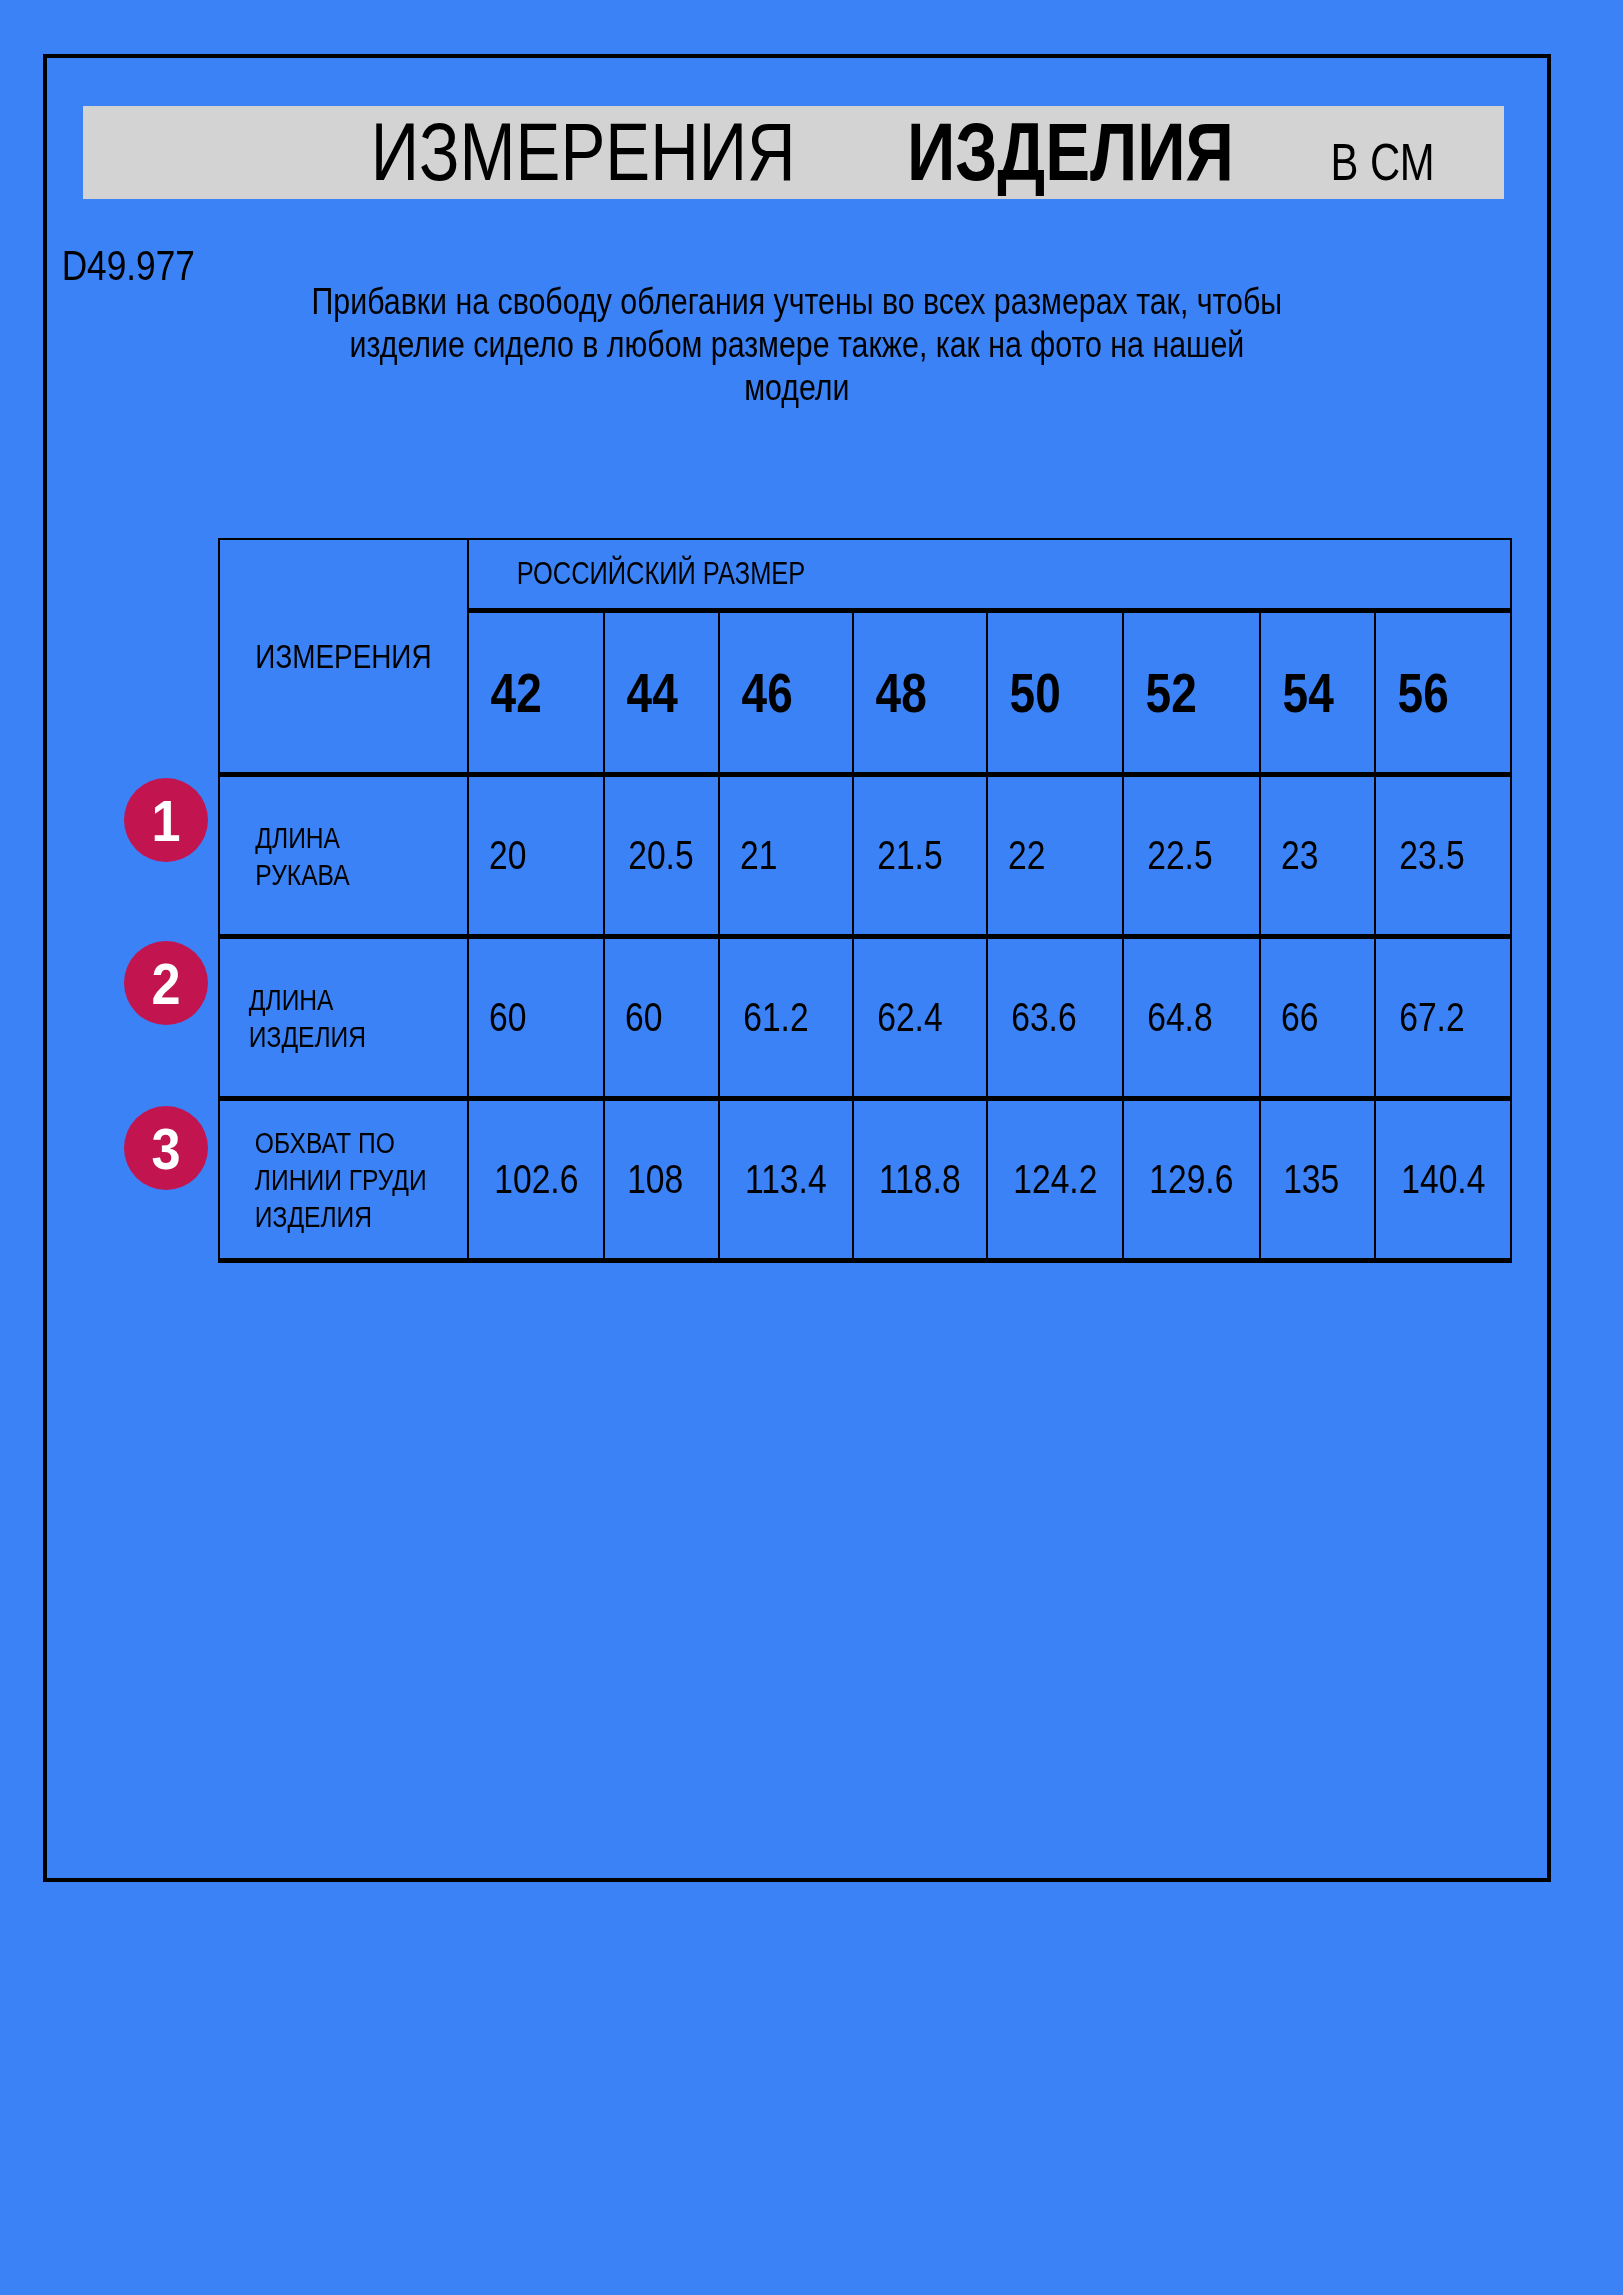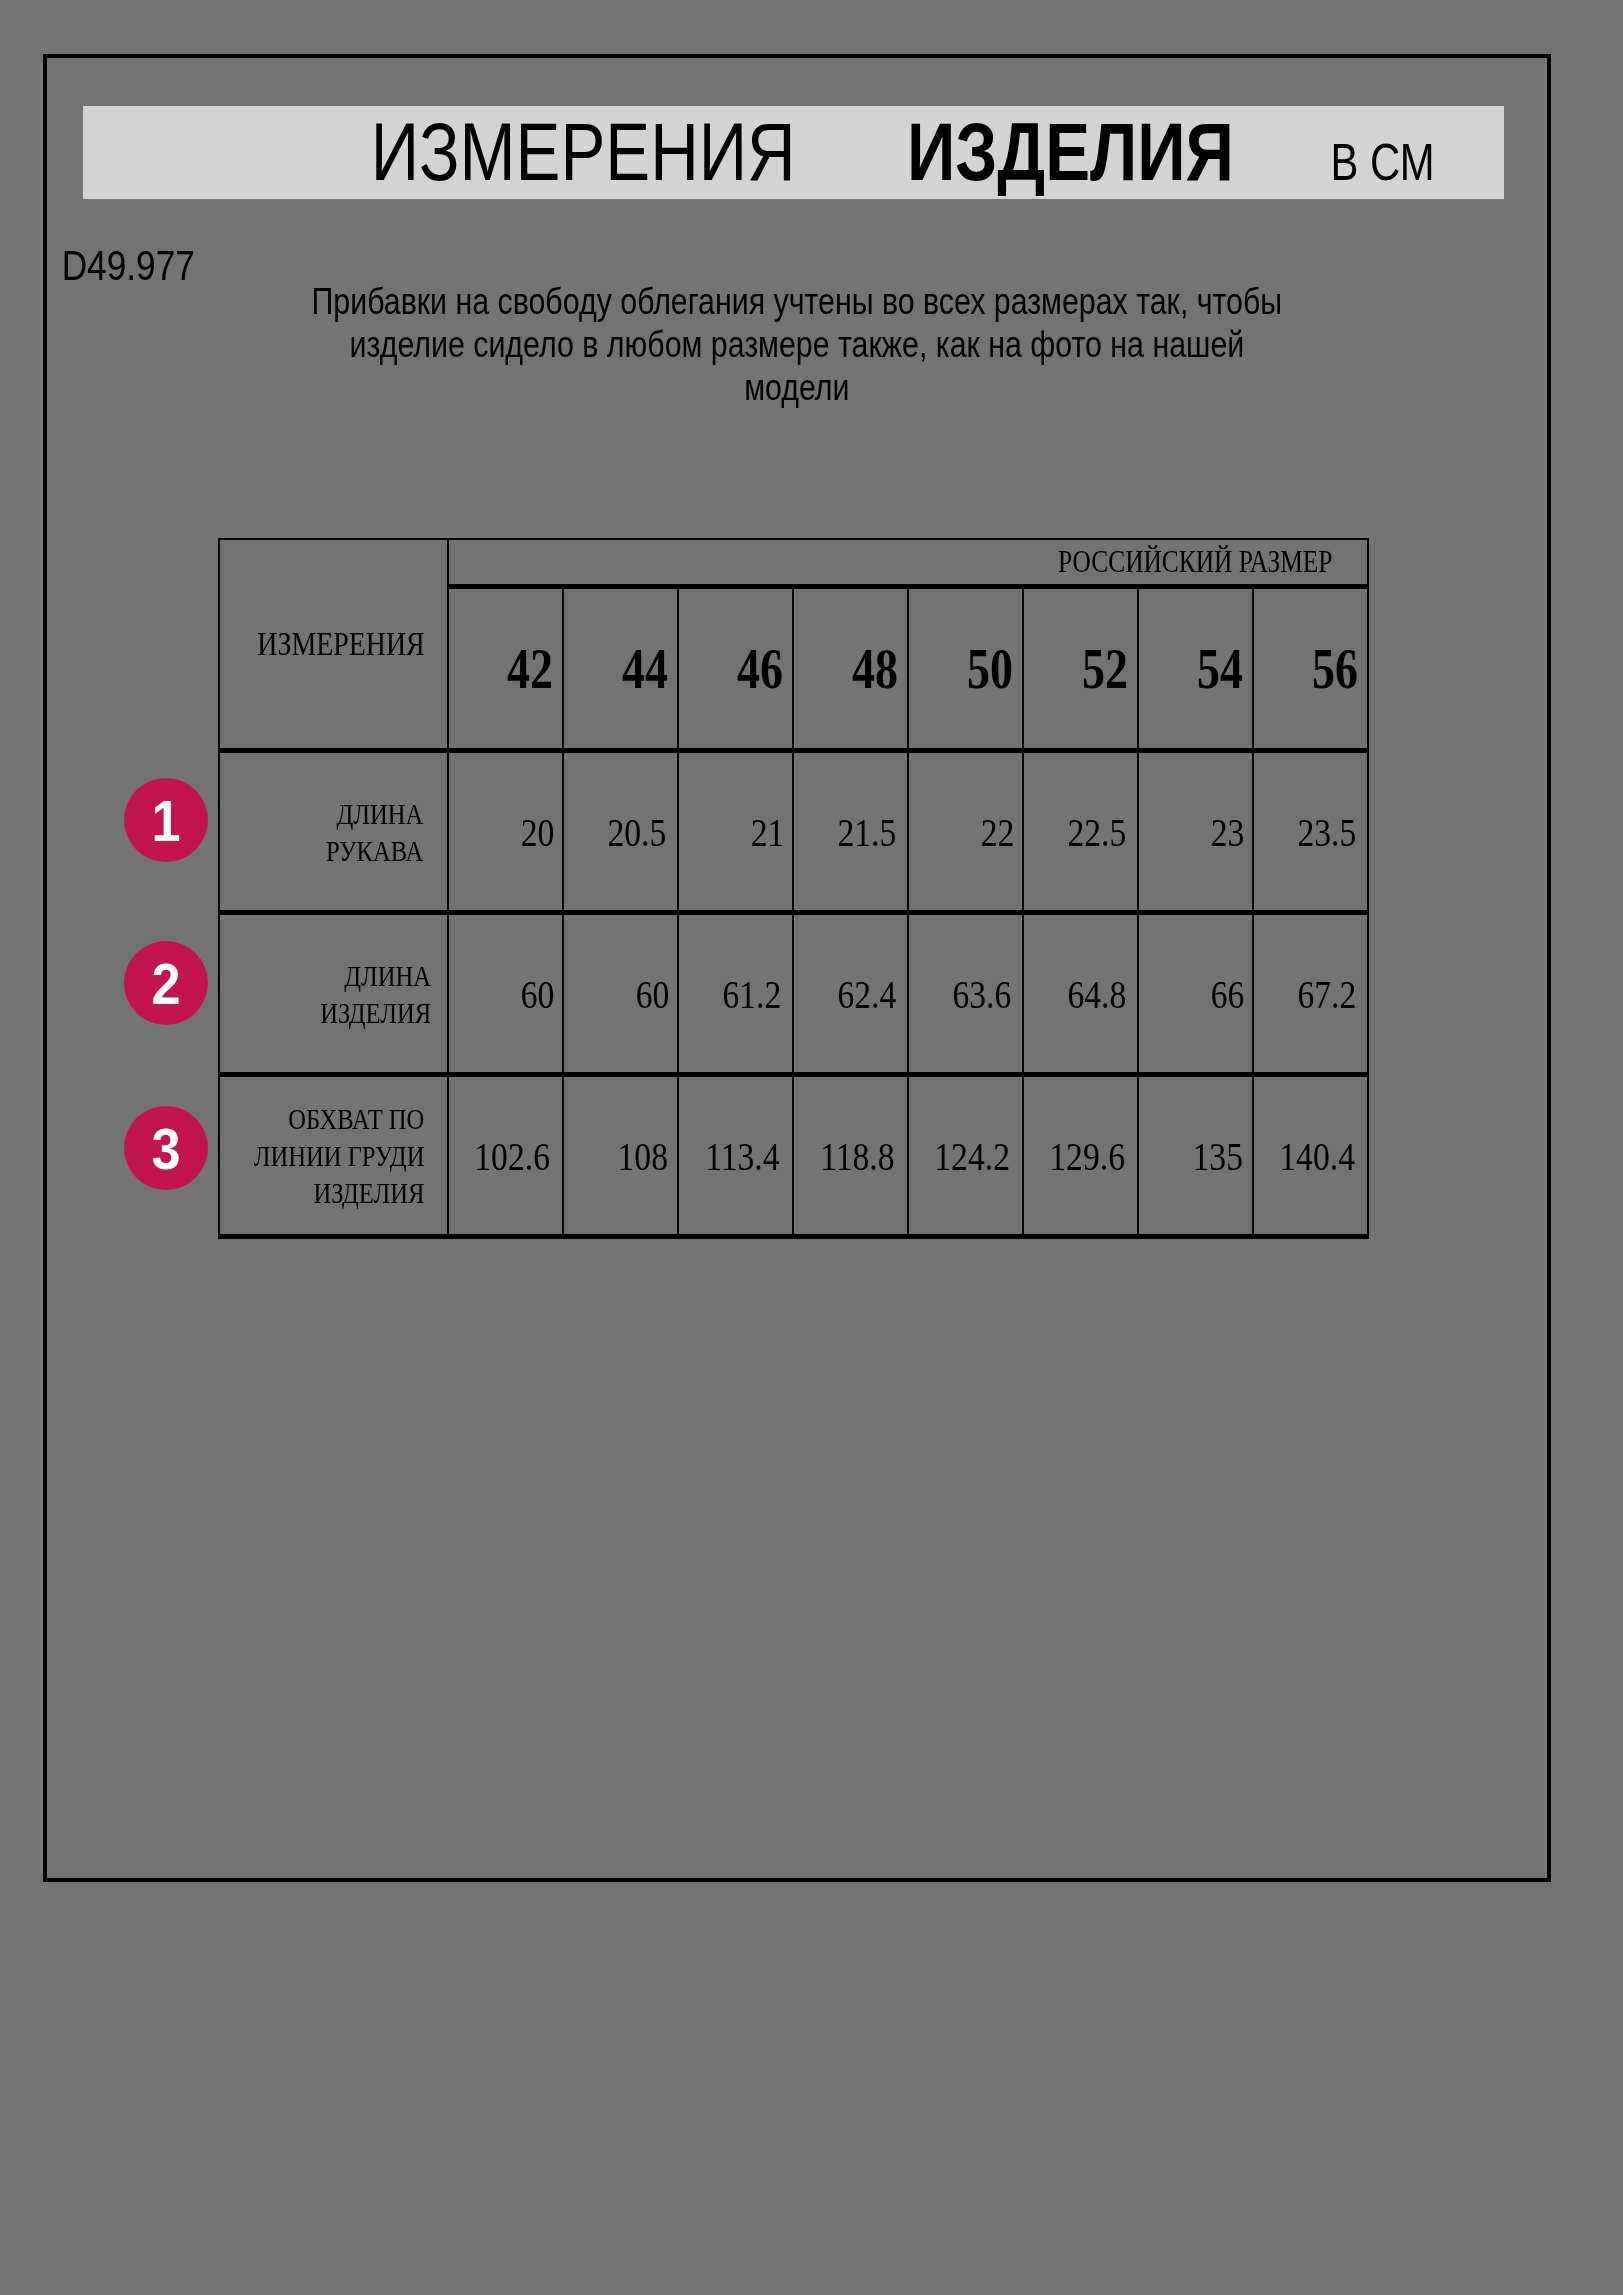--- a/index.html
+++ b/index.html
@@ -1,17 +1,17 @@
 <!DOCTYPE html>
 <html style="font-size:10.5px"><head>
 <meta charset="utf-8">
 <style>
   html,body{margin:0;padding:0;background:#ffffff;}
   .page{
-    position:relative;width:1623px;height:2295px;background:#737373;
+    position:relative;width:1623px;height:2295px;background:#3b82f6;
     font-family:"Liberation Sans","DejaVu Sans",sans-serif;color:#000;
     overflow:hidden;
   }
   .frame{
     position:absolute;left:43px;top:54px;width:1508px;height:1828px;
     border:4.6px solid #000;box-sizing:border-box;
   }
   
   .band{
     position:absolute;left:36px;top:48px;width:1421px;height:93px;
@@ -25,21 +25,21 @@
   .t3{font-size:51px;margin-left:46px;}
   
   .code{position:absolute;top:183px;left:0;width:100%;text-align:left;font-size:43px;}
   .note{position:absolute;top:222px;left:0;width:100%;text-align:center;font-size:37px;line-height:43px;}
   .note .cn{text-align:center;}
   
   table.meas{
     position:absolute;left:171px;top:480px;border-collapse:collapse;table-layout:fixed;
     border:2px solid #000;border-bottom:5.9px solid #000;
   }
-  table.meas td{border:2px solid #000;text-align:right;vertical-align:middle;padding:4px;font-family:Liberation Serif, serif;}
+  table.meas td{border:2px solid #000;text-align:left;vertical-align:middle;padding:16px;}
   tr.thick td{border-top:5.9px solid #000;}
   .r-group{height:36px;}
   .r-sizes{height:164px;}
   .r-data{height:162px;}
   .corner .cn{font-size:34px;}
   .group .cn{font-size:31px;}
   .size .cn{font-size:56px;font-weight:bold;}
   .label .cn{font-size:30px;line-height:37px;}
   .val .cn{font-size:41px;}
   

